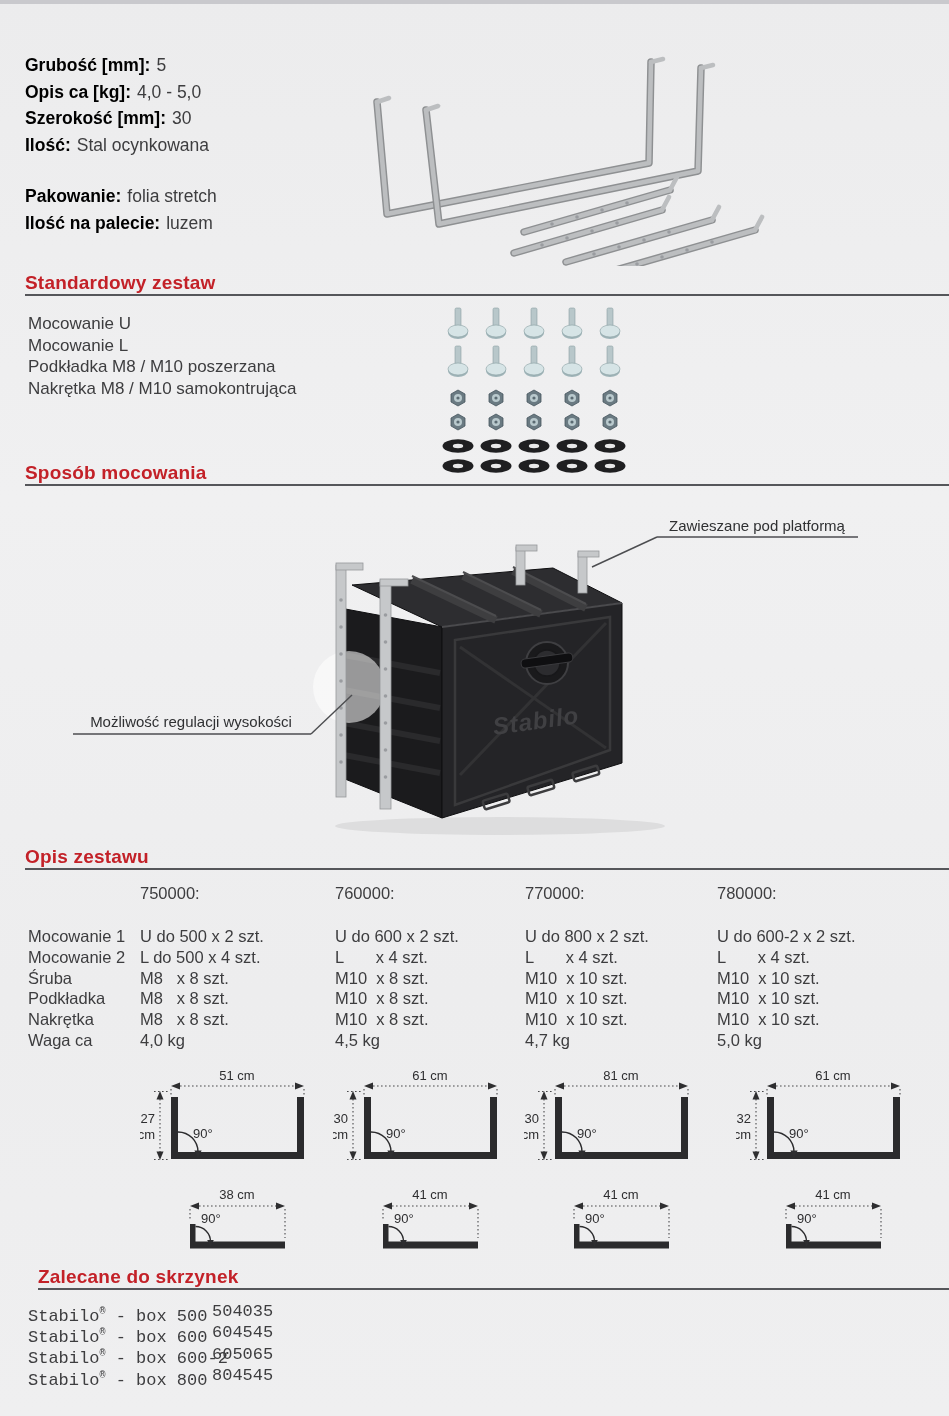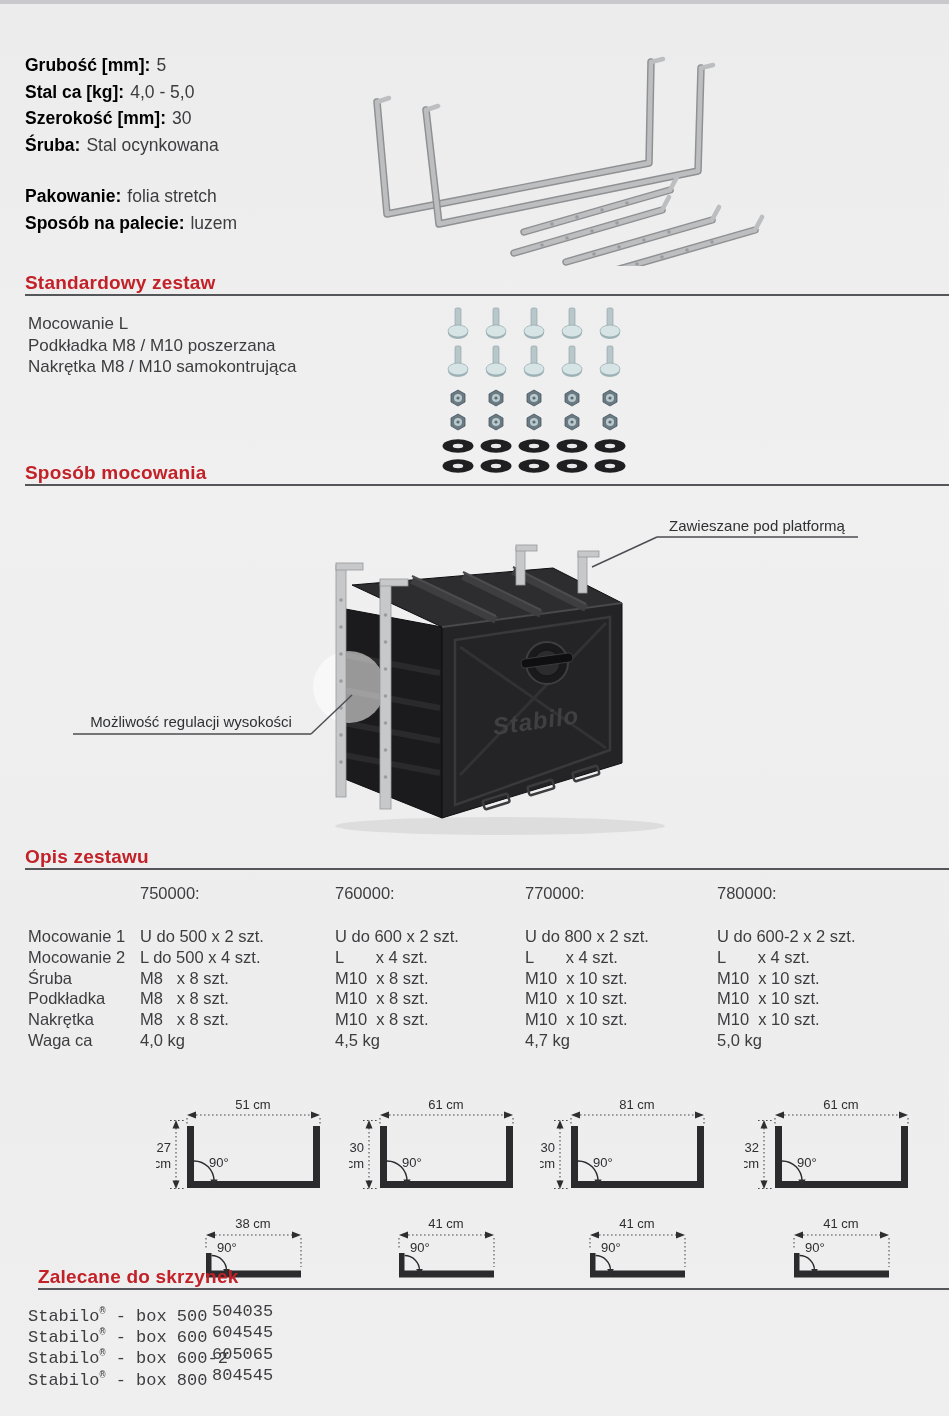--- a/index.html
+++ b/index.html
@@ -19,21 +19,21 @@
   .sec-title{font-size:19px;font-weight:bold;color:#c32128;letter-spacing:.2px;}
   
   .list1{position:absolute;left:28px;top:313px;margin:0;padding:0;list-style:none;font-size:17px;line-height:21.6px;}
   
   .tgrid{position:absolute;left:25px;right:0;display:grid;grid-template-columns:115px 195px 190px 192px 1fr;}
   .thead{top:884px;font-size:16.5px;}
   .tbody{top:926px;font-size:16.5px;line-height:20.8px;}
   .c{text-align:left;white-space:pre;}
   .r{text-align:left;padding-left:3px;white-space:pre;}
   
-  .dgrid{position:absolute;left:41px;right:0;display:grid;grid-template-columns:115px 195px 190px 192px 1fr;margin-top:29px;}
+  .dgrid{position:absolute;left:25px;right:0;display:grid;grid-template-columns:115px 195px 190px 192px 1fr;}
   .dgrid svg{justify-self:center;}
   .dt{font-size:13px;fill:#2e2e30;}
   .mid{text-anchor:middle;}
   .end{text-anchor:end;}
   .dot{stroke:#4a4a4c;stroke-width:1.1;stroke-dasharray:1.6 2.4;fill:none;}
   .ar{fill:#2e2e30;}
   .ubar{fill:none;stroke:#2b2b2d;stroke-width:7;}
   .lbar{fill:#2b2b2d;}
   .arc{fill:none;stroke:#2b2b2d;stroke-width:1.4;}
   
@@ -51,26 +51,26 @@
   .sfx{white-space:pre;}
   .code{position:absolute;left:184px;top:0;text-align:center;}
 </style>
 </head>
 <body>
 
 <div class="topbar"></div>
 
 <div class="specs">
   <div class="spec-row"><b>Grubość [mm]:</b><span>5</span></div>
-  <div class="spec-row"><b>Stal ca [kg]:</b><span>4,0 - 5,0</span></div>
+  <div class="spec-row"><b>Opis ca [kg]:</b><span>4,0 - 5,0</span></div>
   <div class="spec-row"><b>Szerokość [mm]:</b><span>30</span></div>
-  <div class="spec-row"><b>Śruba:</b><span>Stal ocynkowana</span></div>
+  <div class="spec-row"><b>Ilość:</b><span>Stal ocynkowana</span></div>
   <div class="spec-gap"></div>
   <div class="spec-row"><b>Pakowanie:</b><span>folia stretch</span></div>
-  <div class="spec-row"><b>Sposób na palecie:</b><span>luzem</span></div>
+  <div class="spec-row"><b>Ilość na palecie:</b><span>luzem</span></div>
 </div>
 
 <svg style="position:absolute;left:362px;top:36px;" width="555" height="230" viewBox="0 0 555 230">
   <g>
     <path class="steel-b" d="M15,66 L25,178 L287,127 L289,26"></path>
     <path class="steel-f" d="M15,66 L25,178 L287,127 L289,26"></path>
     <path class="steel-f" d="M15,66 L27,62"></path>
       <path class="steel-f" d="M289,26 L301,23"></path>
     <path class="steel-b" d="M64,74 L77,188 L336,135 L339,32"></path>
     <path class="steel-f" d="M64,74 L77,188 L336,135 L339,32"></path>
@@ -106,20 +106,21 @@
       <circle class="hole" cx="300" cy="221" r="1.8"></circle>
       <circle class="hole" cx="325" cy="214" r="1.8"></circle>
       <circle class="hole" cx="350" cy="206" r="1.8"></circle>
   </g>
 </svg>
 
 <div class="sec" style="top:272px;">
   <div class="sec-title">Standardowy zestaw</div>
 </div>
 <ul class="list1">
+  <li>Mocowanie U</li>
   <li>Mocowanie L</li>
   <li>Podkładka M8 / M10 poszerzana</li>
   <li>Nakrętka M8 / M10 samokontrująca</li>
 </ul>
 
 <svg style="position:absolute;left:438px;top:300px;" width="200" height="176" viewBox="0 0 200 176">
   <g>
     <g id="boltrow1">
       <g transform="translate(20,0)">
           <rect x="-3" y="8" width="6" height="23" rx="1.5" fill="#b8c7ca" stroke="#8aa0a3" stroke-width=".6"></rect>

